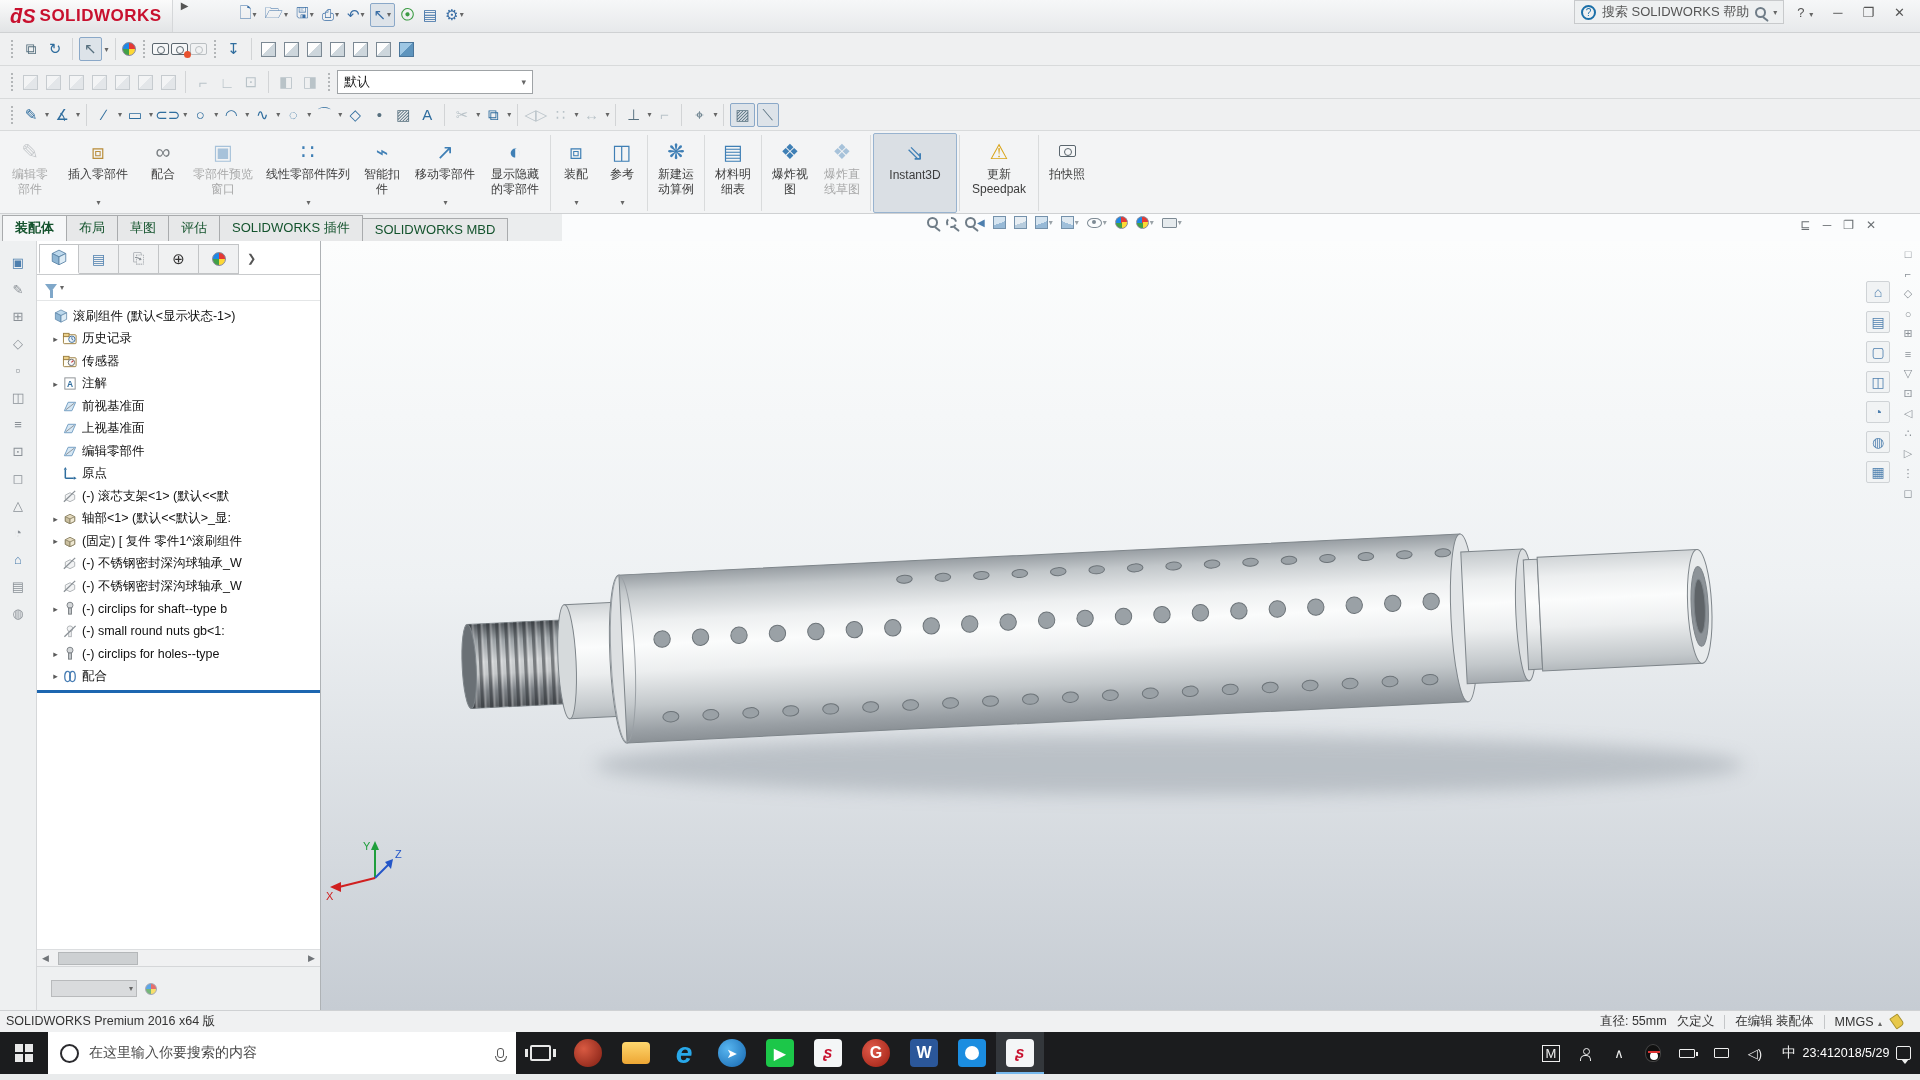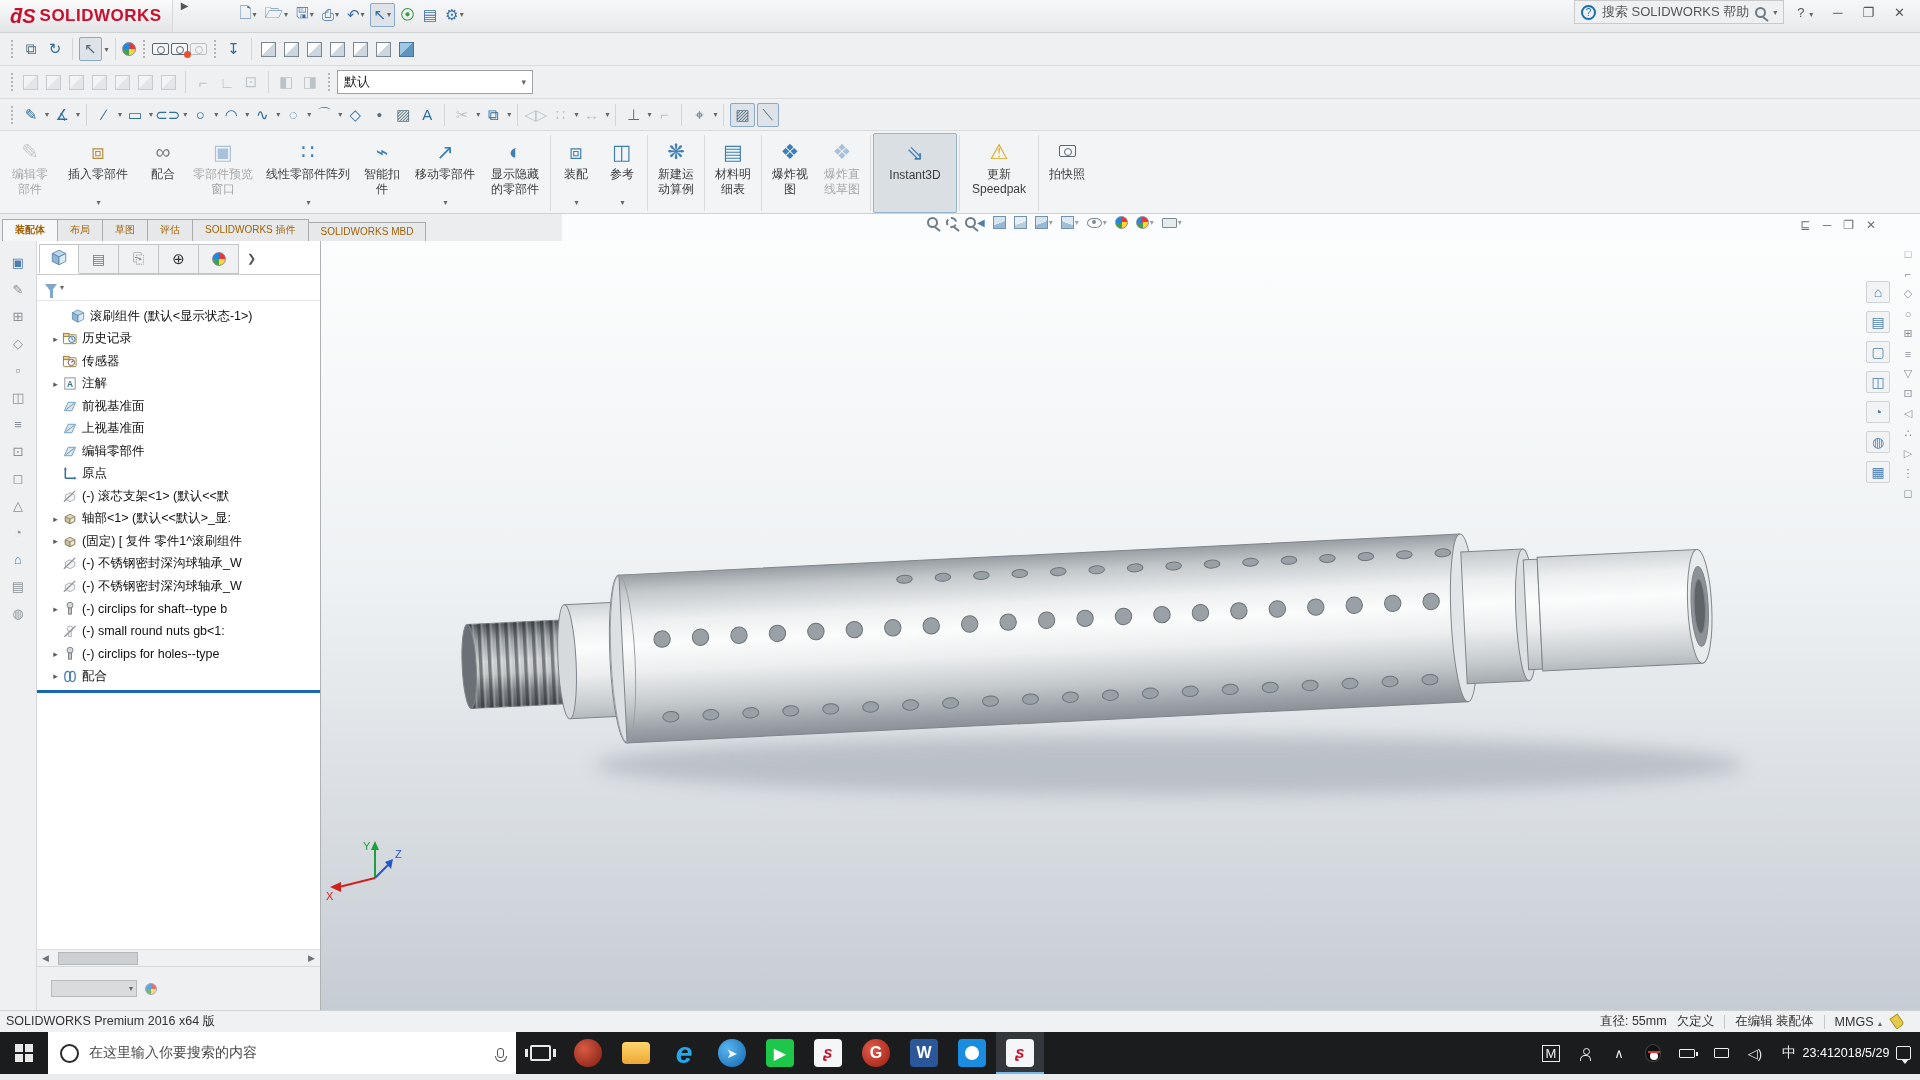--- a/index.html
+++ b/index.html
@@ -43,21 +43,21 @@
   .rbtn{display:flex;flex-direction:column;align-items:center;justify-content:flex-start;padding:3px 5px 0;font-size:12px;color:#3c3c3c;text-align:center;line-height:15px;width:64px}
   .rbtn .ric{height:30px;display:flex;align-items:center;justify-content:center;font-size:21px;color:#3f7fb5;margin-bottom:1px}
   .rbtn.dis{opacity:.42}
   .rbtn.active{background:#dadfe4;border:1px solid #98b3cf;border-radius:2px}
   .rbtn .car{margin-top:auto;margin-bottom:3px}
   .rsep{width:1px;background:#d9dbdc;margin:2px 2px}
   .w52{width:52px}.w74{width:74px}.w96{width:96px}.w84{width:84px}.w46{width:46px}
   
   .band{height:27px;background:linear-gradient(90deg,#ebedee 0,#ebedee 562px,#fbfcfd 562px);position:relative;display:flex;align-items:flex-end}
   .tabs{display:flex;align-items:flex-end;height:100%;padding-left:2px}
-  .tab{font-size:10px;color:#a16207;background:#e7e8e9;border:1px solid #a9abad;border-bottom:none;padding:3px 12px 4px;margin-right:-1px}
+  .tab{font-size:13px;color:#14532d;background:#e7e8e9;border:1px solid #a9abad;border-bottom:none;padding:3px 12px 4px;margin-right:-1px}
   .tab.active{background:#f6f7f8;font-weight:bold}
   .hud{position:absolute;left:925px;top:2px;display:flex;align-items:center;gap:4px}
   .hu{display:flex;align-items:center;gap:1px;padding:0 2px}
   .crt{font-size:8px;color:#9aa2a8}
   .cubix{width:13px;height:13px;background:linear-gradient(160deg,#d5e4f0 55%,#97b9d6 55%);border:1px solid #7491ab;display:inline-block}
   .eye{width:15px;height:10px;border:1.5px solid #7d8a94;border-radius:50% / 60%;position:relative;display:inline-block}
   .eye:after{content:"";position:absolute;left:4px;top:1.8px;width:4px;height:4px;border-radius:50%;background:#7d8a94}
   .mon{width:15px;height:10px;border:1.5px solid #7d8a94;border-radius:1px;display:inline-block;background:#e6ebee}
   .dwc{position:absolute;right:44px;top:4px;display:flex;gap:12px;color:#6a6f73;font-size:12px}
   
@@ -494,21 +494,21 @@
       <span class="ptab">
           <span class="whl"></span>
         </span>
       <span class="pchev">❯</span>
     </div>
     <div class="filterrow">
       <span class="funnel"></span>
       <span class="car">▾</span>
     </div>
     <div class="tree">
-      <div class="trow" style="padding-left:20px">
+      <div class="trow" style="padding-left:3px">
           <span class="arr"></span>
           <svg class="ti">
             <use href="#sy-assembly"></use>
           </svg>
           <span class="tlabel">滚刷组件 (默认&lt;显示状态-1&gt;)</span>
         </div>
       <div class="trow" style="padding-left:12px">
           <span class="arr">▸</span>
           <svg class="ti">
             <use href="#sy-history"></use>

